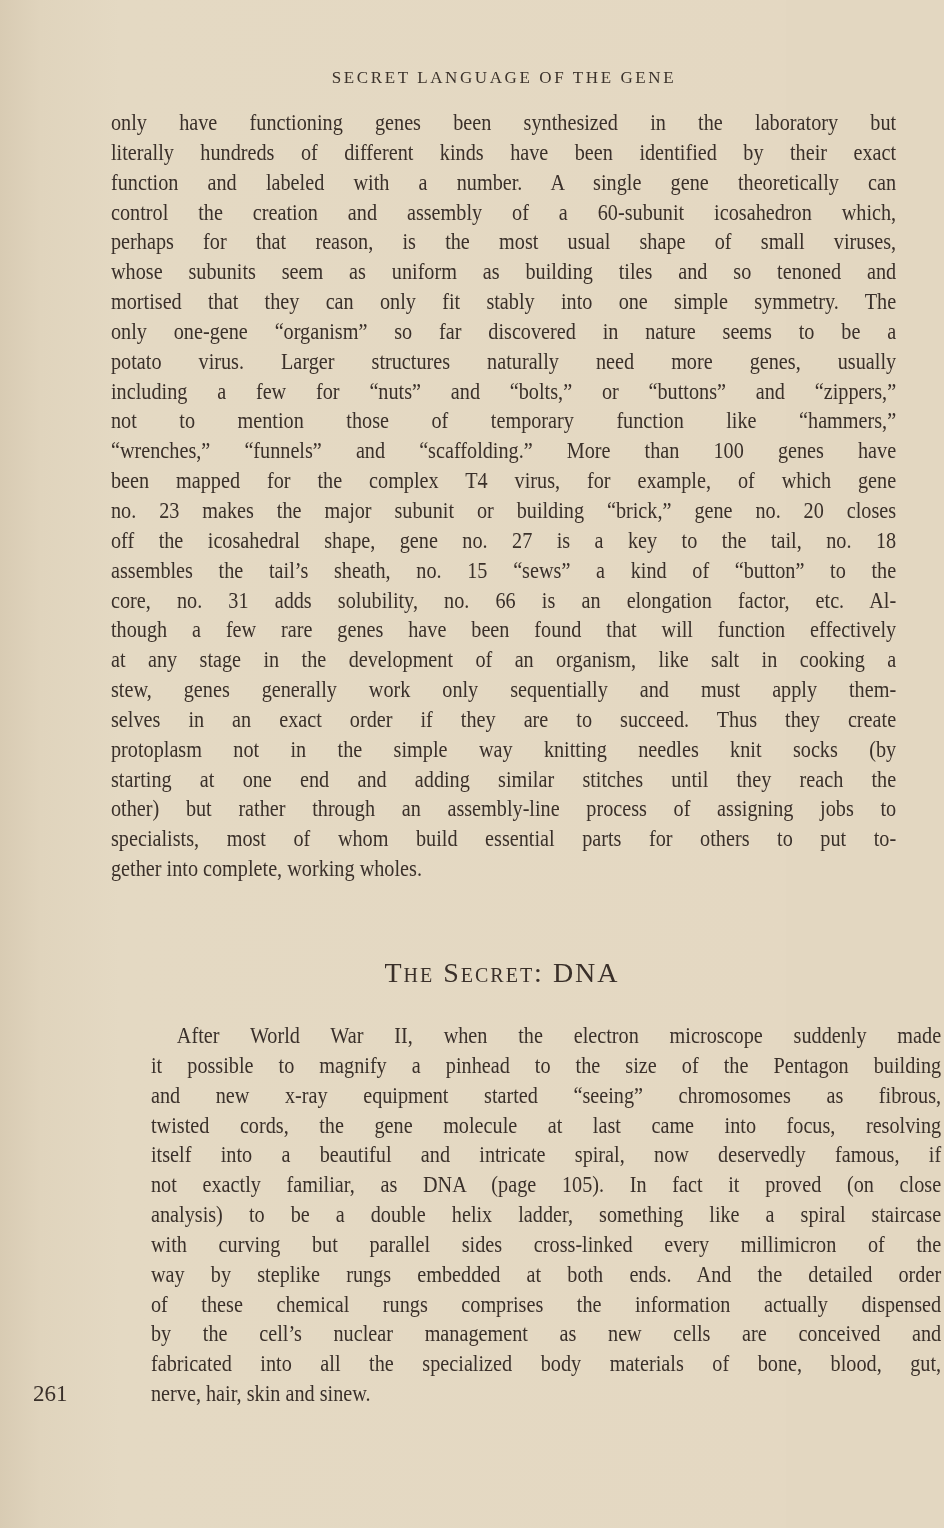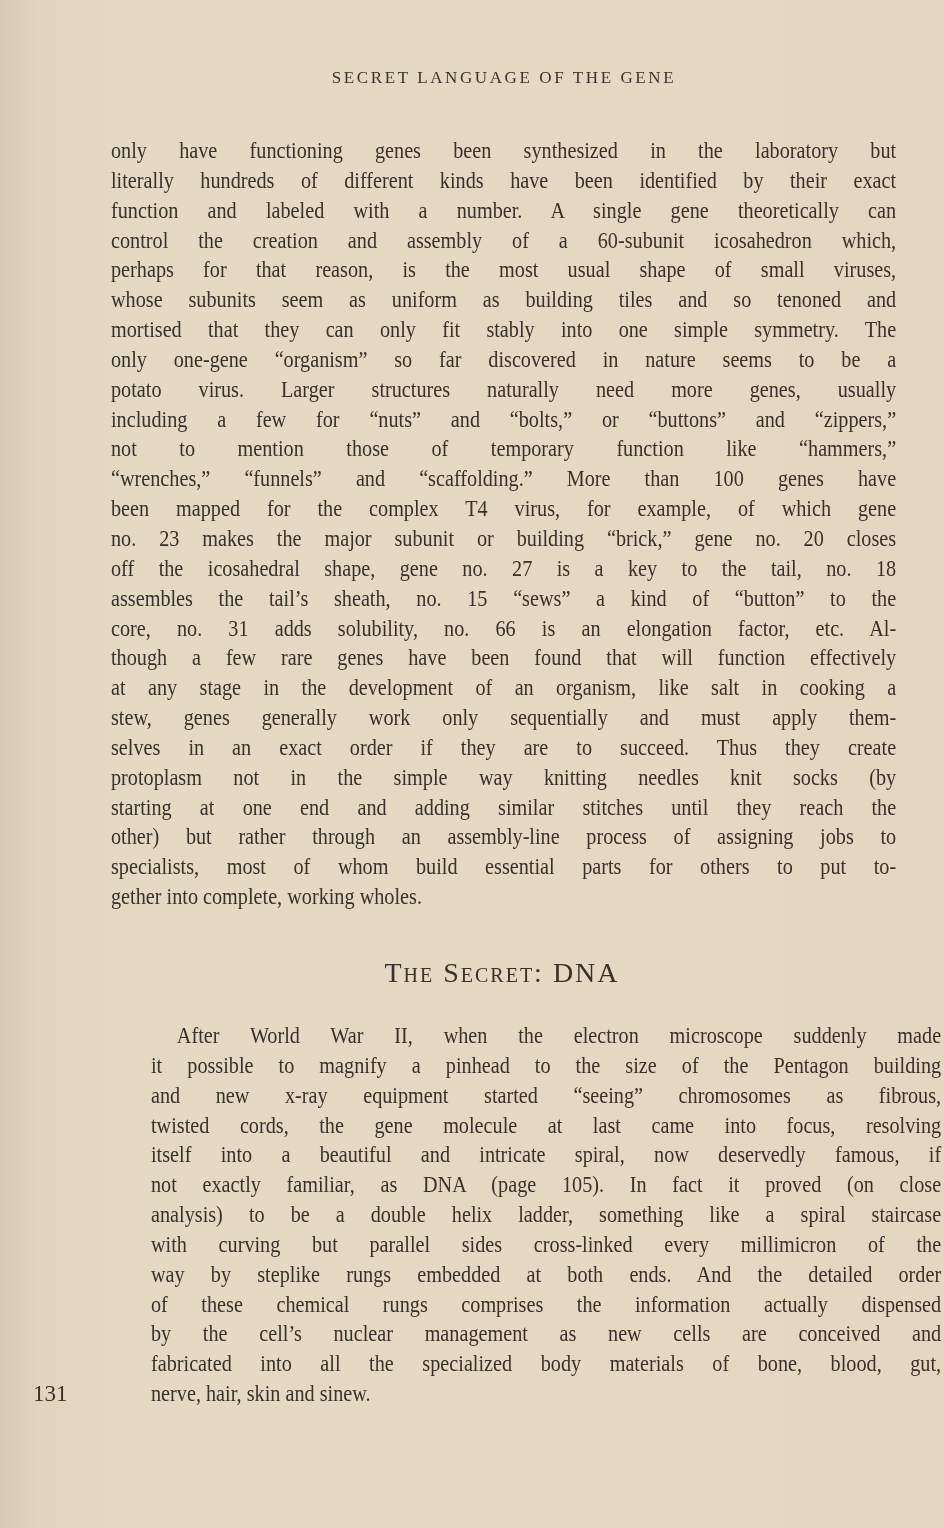--- a/index.html
+++ b/index.html
@@ -50,21 +50,21 @@
       transform-origin: left center;
       width: 116.3%;
     }
     .text-block .line.last {
       text-align-last: left;
     }
     .text-block .line.indent {
       padding-left: 30px;
       box-sizing: border-box;
     }
-    #para1 { top: 136px; }
+    #para1 { top: 108px; }
     #para2 { top: 1021px; }
     #para2 { width: 790px; margin-left: 40px; }
     .section-heading {
       position: absolute;
       top: 957px;
       left: 0;
       width: 1004px;
       text-align: center;
       font-size: 28px;
       letter-spacing: 2px;
@@ -125,14 +125,14 @@
       <span class="line">not exactly familiar, as DNA (page 105).  In fact it proved (on close</span>
       <span class="line">analysis) to be a double helix ladder, something like a spiral staircase</span>
       <span class="line">with curving but parallel sides cross-linked every millimicron of the</span>
       <span class="line">way by steplike rungs embedded at both ends.  And the detailed order</span>
       <span class="line">of these chemical rungs comprises the information actually dispensed</span>
       <span class="line">by the cell’s nuclear management as new cells are conceived and</span>
       <span class="line">fabricated into all the specialized body materials of bone, blood, gut,</span>
       <span class="line last">nerve, hair, skin and sinew.</span>
     </div>
 
-  <div class="folio">131</div>
+  <div class="folio">261</div>
 </div>
 
 </body></html>

